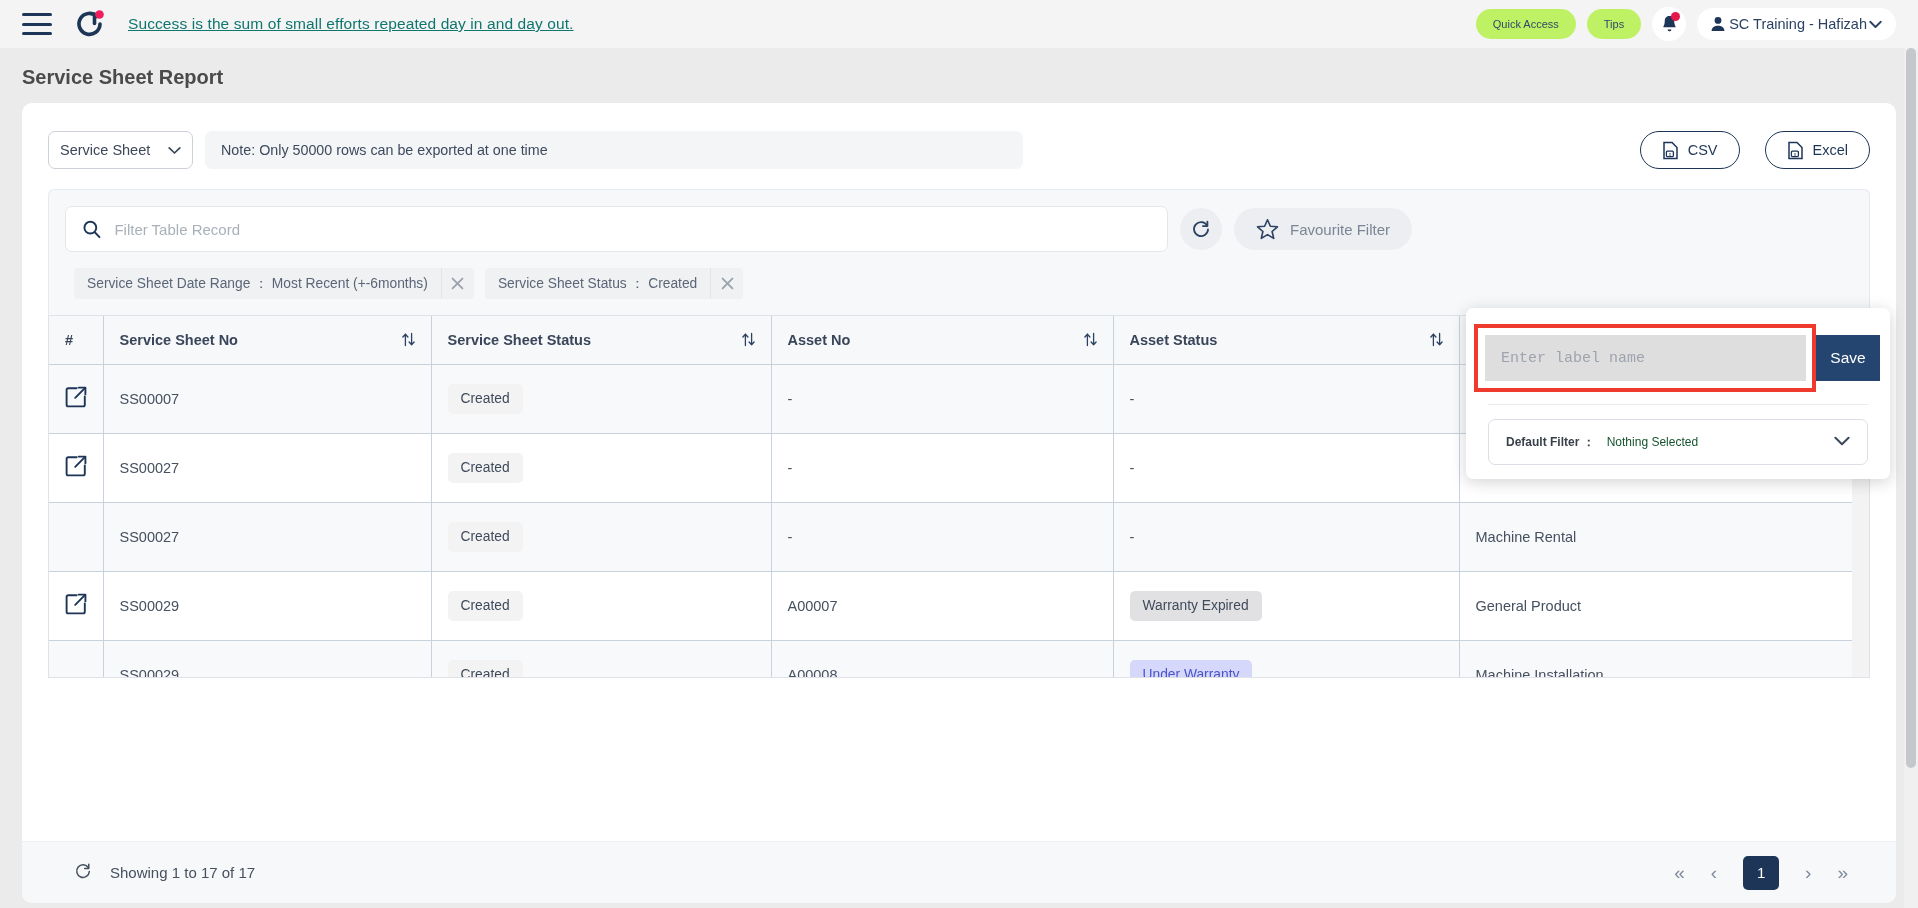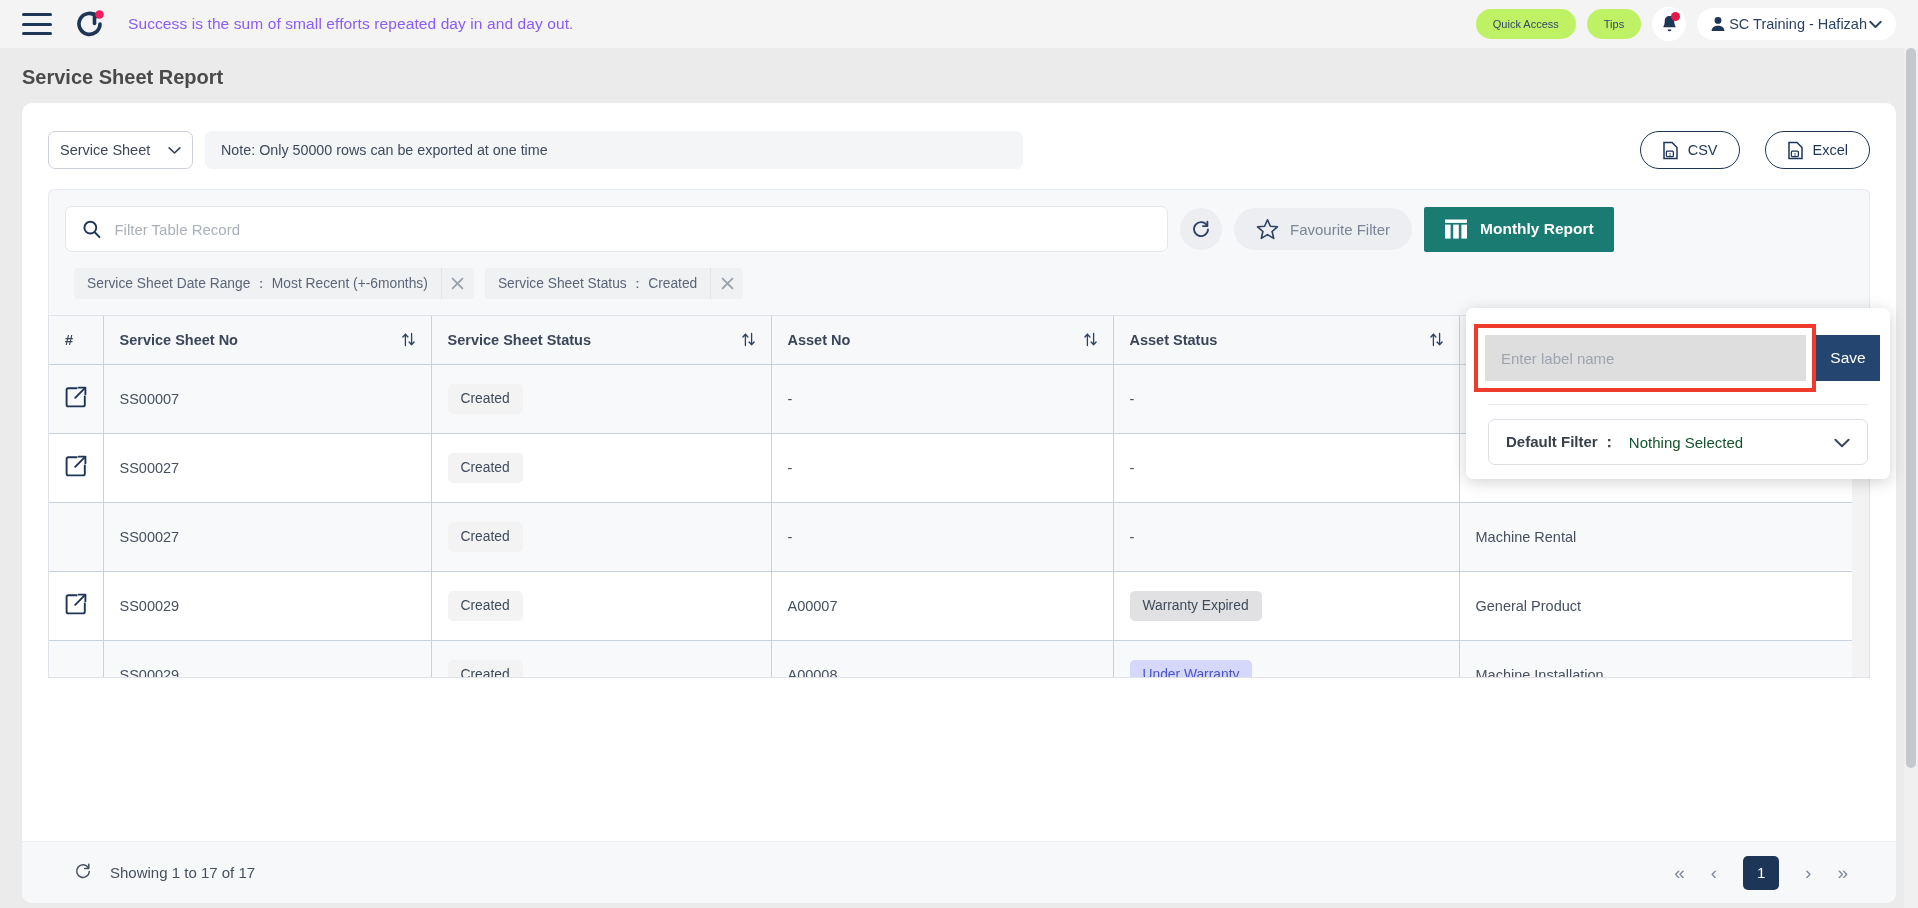--- a/index.html
+++ b/index.html
@@ -16,22 +16,23 @@
     background: #f4f4f5;
     display: flex; align-items: center;
     padding: 0 22px;
     position: relative;
   }
   .hamburger { width: 30px; height: 22px; display: flex; flex-direction: column; justify-content: space-between; cursor: pointer; margin-right: 22px; }
   .hamburger span { display: block; height: 3px; background: #1d3557; border-radius: 2px; }
   .brand-logo { width: 32px; height: 32px; position: relative; margin-right: 22px; flex: 0 0 auto; }
   .brand-logo svg { display:block; }
   .nav-quote {
-    font-size: 15.5px; color: #8b5cf6; letter-spacing: .1px;
+    font-size: 15.5px; color: #0f766e; letter-spacing: .1px;
     white-space: nowrap;
+    text-decoration: underline;
   }
   .nav-right { margin-left: auto; display: flex; align-items: center; gap: 11px; }
   .pill {
     background: #bef264; border-radius: 999px;
     height: 30px; display: flex; align-items: center;
     padding: 0 17px; font-size: 11px; color: #31496a;
     cursor: pointer; white-space: nowrap;
   }
   .bell-wrap {
     width: 34px; height: 34px; border-radius: 50%;
@@ -246,36 +247,36 @@
   .fav-input-highlight {
     border: 4px solid #ef3b2d;
     flex: 1 1 auto;
     display: flex; align-items: center;
     padding: 7px 6px 7px 7px;
     margin-left: 4px;
   }
   .fav-input {
     background: #dedede; border: none; outline: none;
     height: 46px; width: 100%;
-    font-family: Liberation Sans, sans-serif; font-size: 15px; color: #3c4858;
+    font-family: Liberation Mono, monospace; font-size: 15px; color: #3c4858;
     padding: 0 16px;
   }
   .fav-input::placeholder { color: #9ea4ad; }
   .fav-save {
     background: #23456f; color: #fff;
     width: 64px; display: flex; align-items: center; justify-content: center;
     font-size: 15.5px; cursor: pointer;
     margin: 11px 6px 11px 0;
   }
   .fav-divider { height: 1px; background: #e8eaed; margin: 12px 22px 0 22px; }
   .fav-default {
     margin: 14px 22px 0 22px;
     border: 1px solid #dbdfe5; border-radius: 7px;
     height: 46px; display: flex; align-items: center;
-    padding: 0 17px; font-size: 15px; cursor: pointer;
+    padding: 0 17px; font-size: 12px; cursor: pointer;
   }
   .fav-default b { color: #39404a; font-weight: bold; margin-right: 12px; }
   .fav-default .sel { color: #14532d; }
   .fav-default .chev { margin-left: auto; color: #3c4858; }
 
   
   .win-scroll {
     position: fixed; right: 0; top: 48px; bottom: 0; width: 14px;
     background: #f0f0f0;
   }
@@ -369,29 +370,20 @@
         <svg width="20" height="20" viewBox="0 0 20 20">
           <path d="M16 6.5A7 7 0 1 0 17 10.5" fill="none" stroke="#2c4263" stroke-width="1.8" stroke-linecap="round"></path>
           <path d="M16.4 2.6 16.4 7.1 11.9 7.1" fill="none" stroke="#2c4263" stroke-width="1.8" stroke-linecap="round" stroke-linejoin="round"></path>
         </svg>
       </div>
       <div class="fav-btn">
         <svg width="23" height="22" viewBox="0 0 24 23">
           <path d="M12 1.8 15 8.6 22.4 9.2 16.8 14.1 18.5 21.3 12 17.4 5.5 21.3 7.2 14.1 1.6 9.2 9 8.6z" fill="none" stroke="#2c4263" stroke-width="1.7" stroke-linejoin="round"></path>
         </svg>
         <span>Favourite Filter</span>
-      </div>
-      <div class="report-btn">
-        <svg width="24" height="22" viewBox="0 0 24 22">
-          <rect x="1" y="1.5" width="22" height="3.4" fill="#ffffff"></rect>
-          <rect x="1" y="6.6" width="5.6" height="14" fill="#ffffff"></rect>
-          <rect x="9.2" y="6.6" width="5.6" height="14" fill="#ffffff"></rect>
-          <rect x="17.4" y="6.6" width="5.6" height="14" fill="#ffffff"></rect>
-        </svg>
-        <span>Monthly Report</span>
       </div>
     </div>
 
     <div class="chips-row">
       <div class="chip">
         <span class="chip-label">Service Sheet Date Range ： Most Recent (+-6months)</span>
         <span class="chip-x">
           <svg width="13" height="13" viewBox="0 0 13 13">
             <line x1="1.6" y1="1.6" x2="11.4" y2="11.4" stroke="#9aa3ae" stroke-width="1.9" stroke-linecap="round"></line>
             <line x1="11.4" y1="1.6" x2="1.6" y2="11.4" stroke="#9aa3ae" stroke-width="1.9" stroke-linecap="round"></line>

